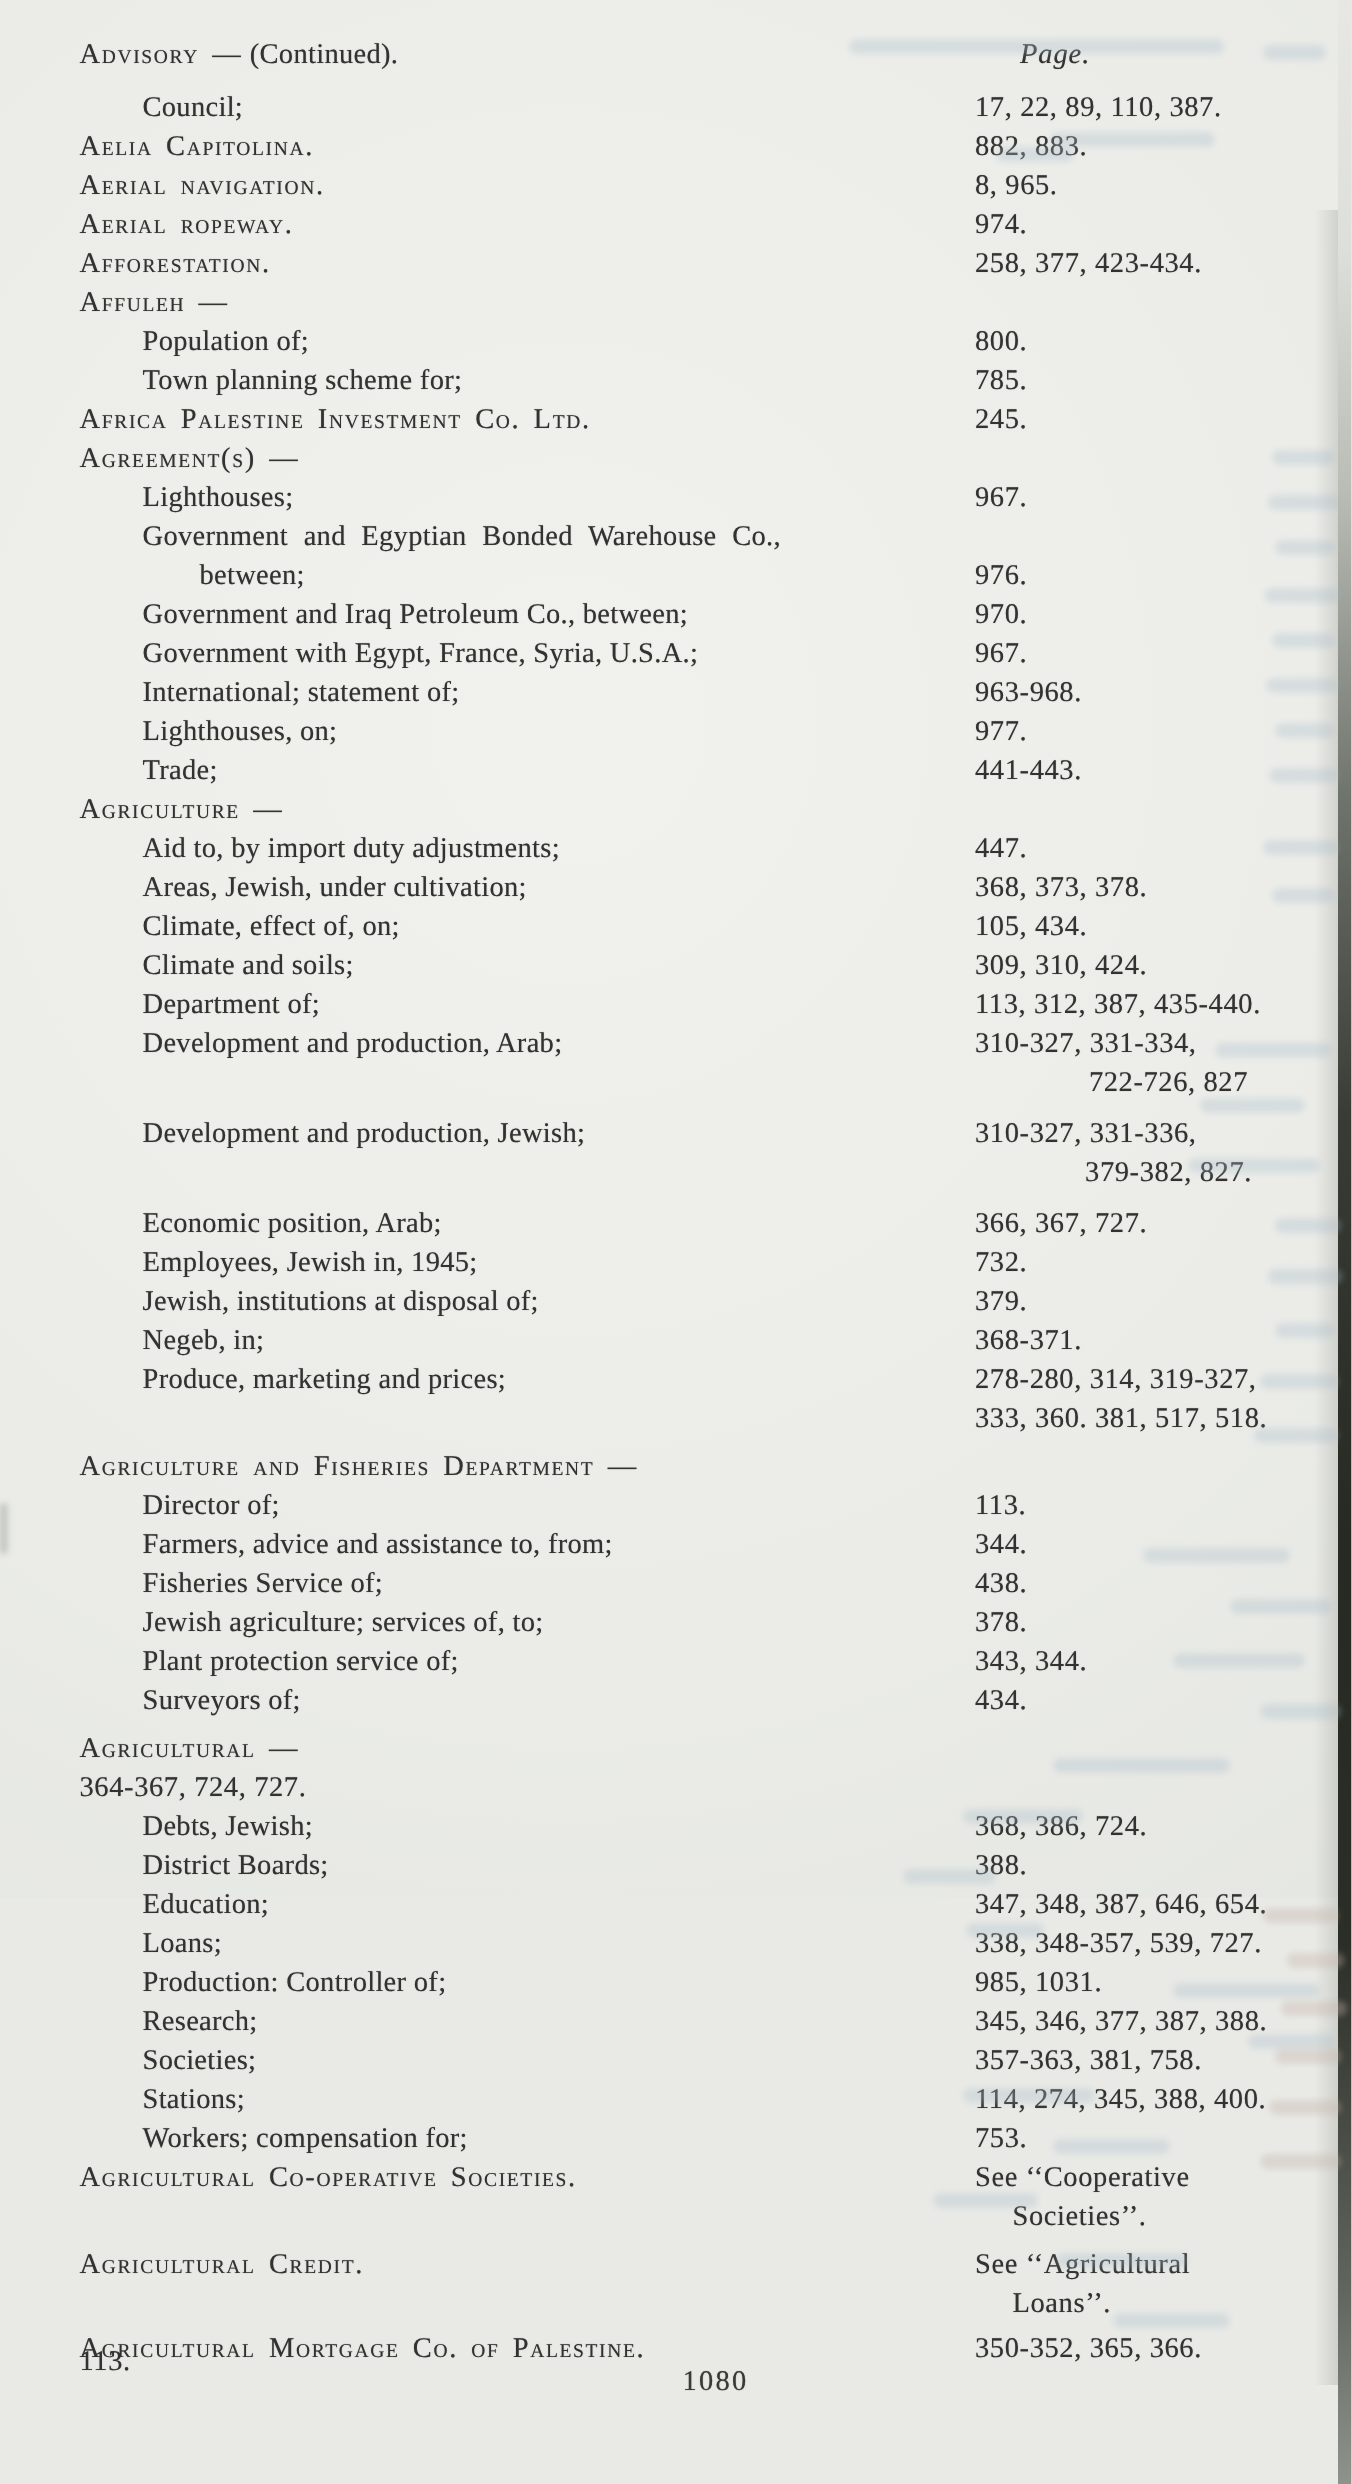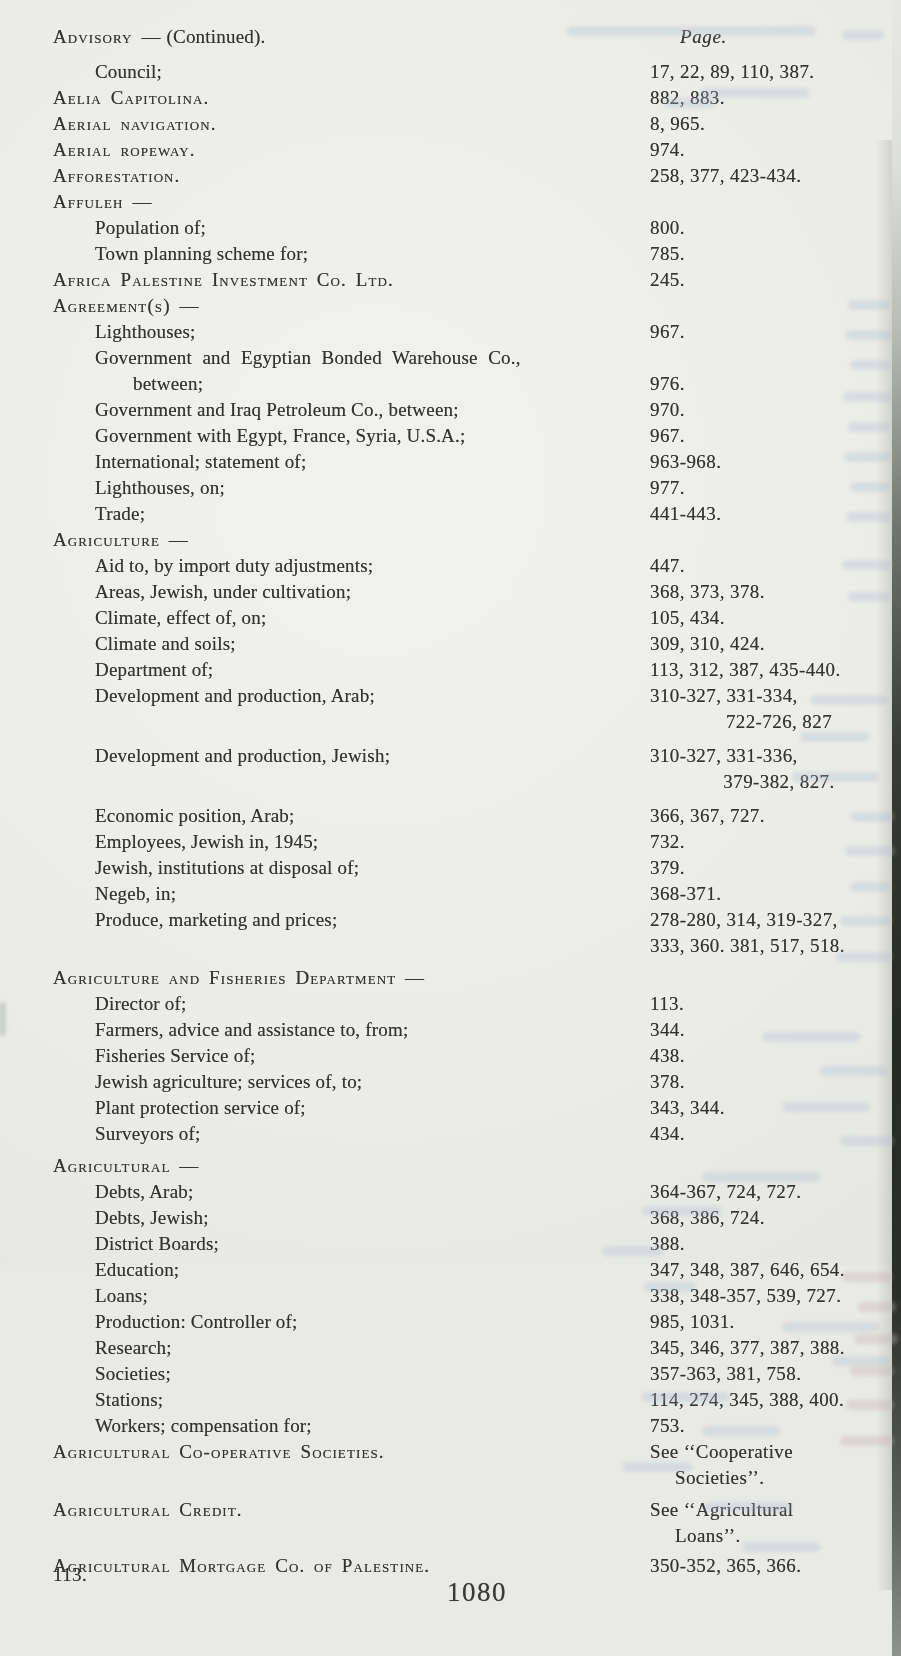--- a/index.html
+++ b/index.html
@@ -32,21 +32,21 @@
   .cell-right{
     flex:1 1 auto;font-size:19px;white-space:nowrap;
     letter-spacing:0.4px;
     text-shadow:0 0 0.6px rgba(45,45,44,0.55);
   }
   .cell-right.rind1{padding-left:25px;}
   .cell-right.rind2{padding-left:7px;text-align:center;}
   .cell-right.pageword{font-style:italic;padding-left:30px;letter-spacing:0.6px;}
   .footer{
     position:absolute;left:53px;width:848px;top:1577px;
-    text-align:center;font-size:27px;letter-spacing:1.5px;color:#3a3936;
+    text-align:center;font-size:19px;letter-spacing:1.5px;color:#3a3936;
     text-shadow:0 0 0.7px rgba(45,45,44,0.6);
   }
   
   .edge-band{
     position:absolute;top:0;right:0;width:9px;height:1656px;
     background:linear-gradient(to bottom,
       #e7e8e4 0%, #dddfda 10%, #b8bcb4 20%, #6f746c 32%,
       #383c34 45%, #272a22 62%, #2b2e26 78%, #5f645c 92%, #8e938b 100%);
   }
   .edge-soft{
@@ -235,21 +235,20 @@
       </div>
       <div class="row">
         <div class="cell-left ind1"><span class="plain">Surveyors of;</span></div>
         <div class="cell-right">434.</div>
       </div>
       <div class="row" style="margin-top: 6px;">
         <div class="cell-left ind0"><span class="sc">Agricultural —</span></div>
         <div class="cell-right"></div>
       </div>
       <div class="row">
-        <div class="cell-left ind1"><span class="plain">Debts, Arab;</span></div>
         <div class="cell-right">364-367, 724, 727.</div>
       </div>
       <div class="row">
         <div class="cell-left ind1"><span class="plain">Debts, Jewish;</span></div>
         <div class="cell-right">368, 386, 724.</div>
       </div>
       <div class="row">
         <div class="cell-left ind1"><span class="plain">District Boards;</span></div>
         <div class="cell-right">388.</div>
       </div>

